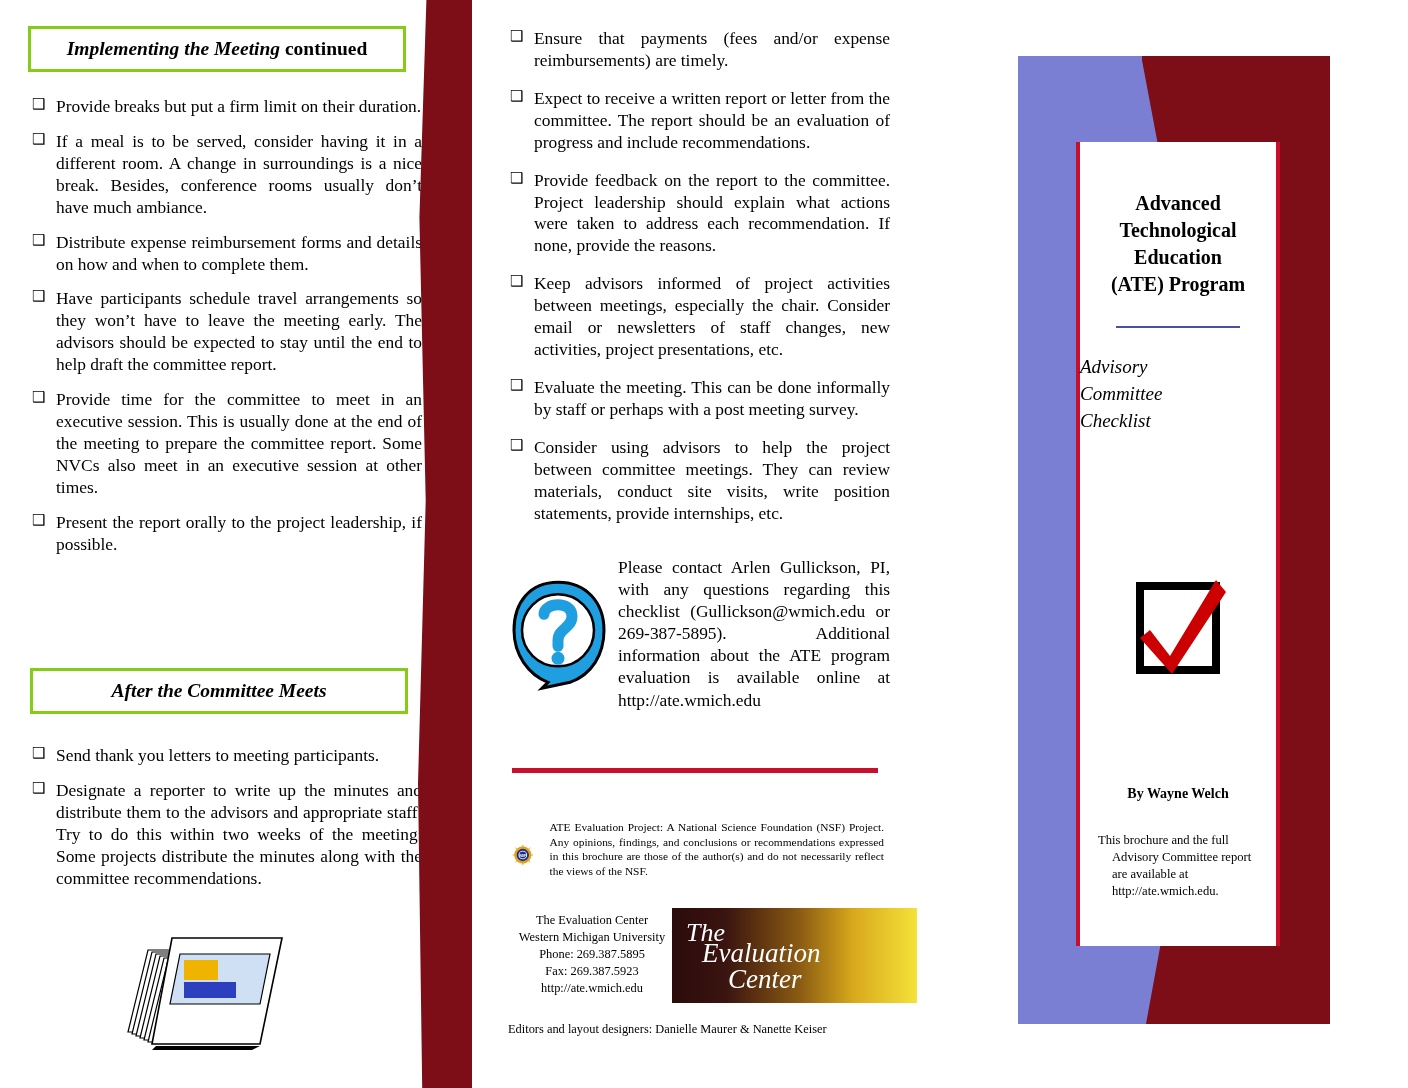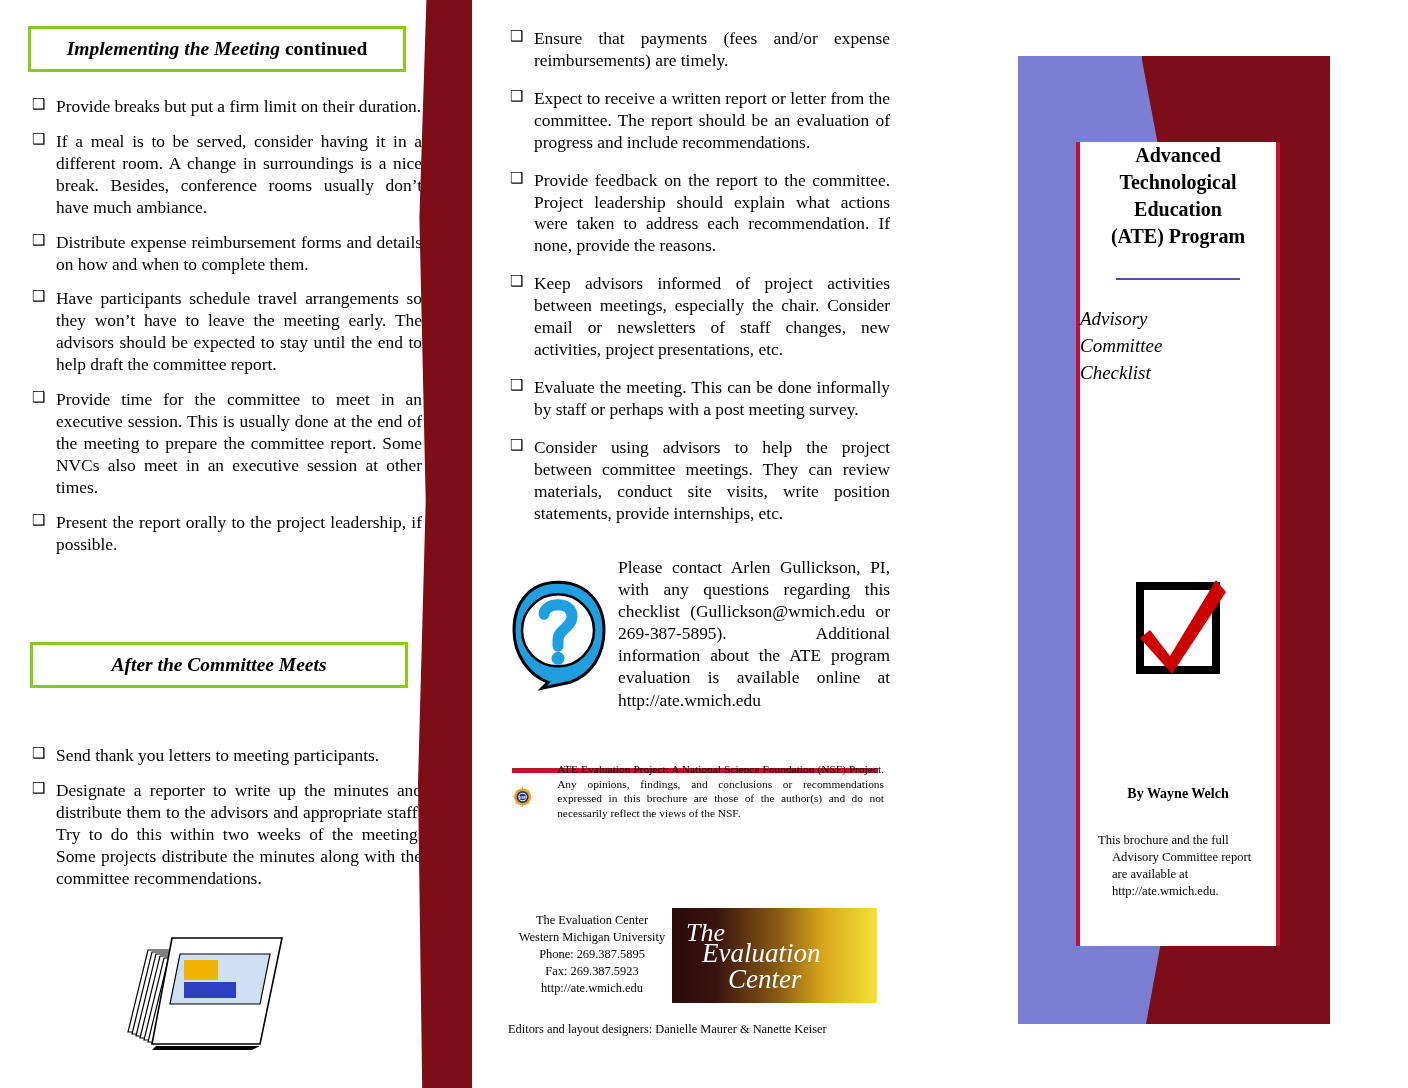--- a/index.html
+++ b/index.html
@@ -4,21 +4,21 @@
 <style>
   html,body{margin:0;padding:0;background:#ffffff;}
   body{width:1408px;height:1088px;font-family:"Liberation Serif",serif;color:#000;position:relative;overflow:hidden;}
 
   
   #panel1{position:absolute;left:0;top:0;width:430px;height:1088px;}
   .hdrbox{border:3px solid #84cc16;padding:9px 6px;text-align:center;font-size:19.5px;}
   .hdrbox .ital{font-style:italic;font-weight:bold;}
   .hdrbox .bold{font-weight:bold;}
   #hdr1{position:absolute;left:28px;top:26px;width:378px;box-sizing:border-box;}
-  #hdr2{position:absolute;left:30px;top:642px;width:378px;box-sizing:border-box;}
+  #hdr2{position:absolute;left:30px;top:668px;width:378px;box-sizing:border-box;}
 
   ul.blist{list-style:none;margin:0;padding:0;}
   ul.blist li{position:relative;padding-left:26px;margin-bottom:13px;font-size:17.4px;line-height:1.26;text-align:justify;}
   ul.blist li:before{content:"\2751";position:absolute;left:2px;top:-1px;font-size:15px;color:#000;}
 
   #list1{position:absolute;left:30px;top:96px;width:392px;}
   #list2{position:absolute;left:30px;top:745px;width:392px;}
 
   
   #maroon1{position:absolute;left:430px;top:0;width:42px;height:1088px;background:#7d0d17;}
@@ -33,35 +33,35 @@
   #list3{position:absolute;left:508px;top:28px;width:382px;}
   #list3 li{margin-bottom:16px;}
 
   
   #qblock{position:absolute;left:508px;top:556px;width:382px;display:flex;gap:10px;}
   #qicon{flex:0 0 100px;}
   #qtext{font-size:17.4px;line-height:1.27;text-align:justify;}
 
   
   #redrule{position:absolute;left:512px;top:768px;width:366px;height:5px;background:#c8102e;}
-  #nsfrow{position:absolute;left:512px;top:762px;width:372px;display:flex;gap:24px;}
+  #nsfrow{position:absolute;left:512px;top:820px;width:372px;display:flex;gap:16px;}
   #nsftext{font-size:11.4px;line-height:1.28;text-align:justify;}
   #evalcenter{position:absolute;left:512px;top:912px;width:160px;text-align:center;font-size:12.4px;line-height:1.38;}
   #evallogo{position:absolute;left:672px;top:908px;width:205px;height:95px;
-    background:linear-gradient(to right,#2b0b0b 0%,#3a1410 22%,#8a5b12 52%,#d8a81c 74%,#f5e23a 100%);}
+    background:linear-gradient(to right,#2b0b0b 0%,#3a1410 22%,#8a5b12 52%,#d8a81c 74%,#f5e23a 100%);padding-left:40px;}
   #evallogo .el{position:absolute;font-style:italic;color:#ffffff;font-family:"Liberation Serif",serif;}
   #editors{position:absolute;left:508px;top:1022px;font-size:12.4px;}
 
   
   #panel3{position:absolute;left:1018px;top:56px;width:312px;height:968px;background:#7d0d17;}
   #bluecol{position:absolute;left:0;top:0;width:124px;height:968px;background:#7b7fd4;}
   #wavehole{position:absolute;left:110px;top:0;width:60px;height:968px;background:#7b7fd4;
     clip-path:polygon(0 0,0 100%,30% 100%,95% 78%,25% 50%,95% 24%,22% 0);}
   #card{position:absolute;left:58px;top:86px;width:196px;height:804px;background:#ffffff;border-left:4px solid #c8102e;border-right:4px solid #c8102e;}
-  #covertitle{text-align:center;font-size:20px;font-weight:bold;line-height:1.35;}
+  #covertitle{margin-top:48px;text-align:center;font-size:20px;font-weight:bold;line-height:1.35;}
   #coverrule{width:124px;height:2px;background:#4b4fa8;margin:28px auto 0;}
   #coversub{margin-top:26px;text-align:left;font-size:19px;font-weight:normal;font-style:italic;line-height:1.42;}
   #checkbox-graphic{position:absolute;left:50px;top:430px;width:96px;height:112px;}
   #byline{position:absolute;left:0;top:644px;width:196px;text-align:center;font-size:14px;font-weight:bold;}
   #covernote{position:absolute;left:18px;top:690px;width:164px;font-size:12.6px;line-height:1.34;}
   #covernote .ind{display:block;padding-left:10px;text-indent:-10px;}
 </style>
 </head>
 <body>
 

